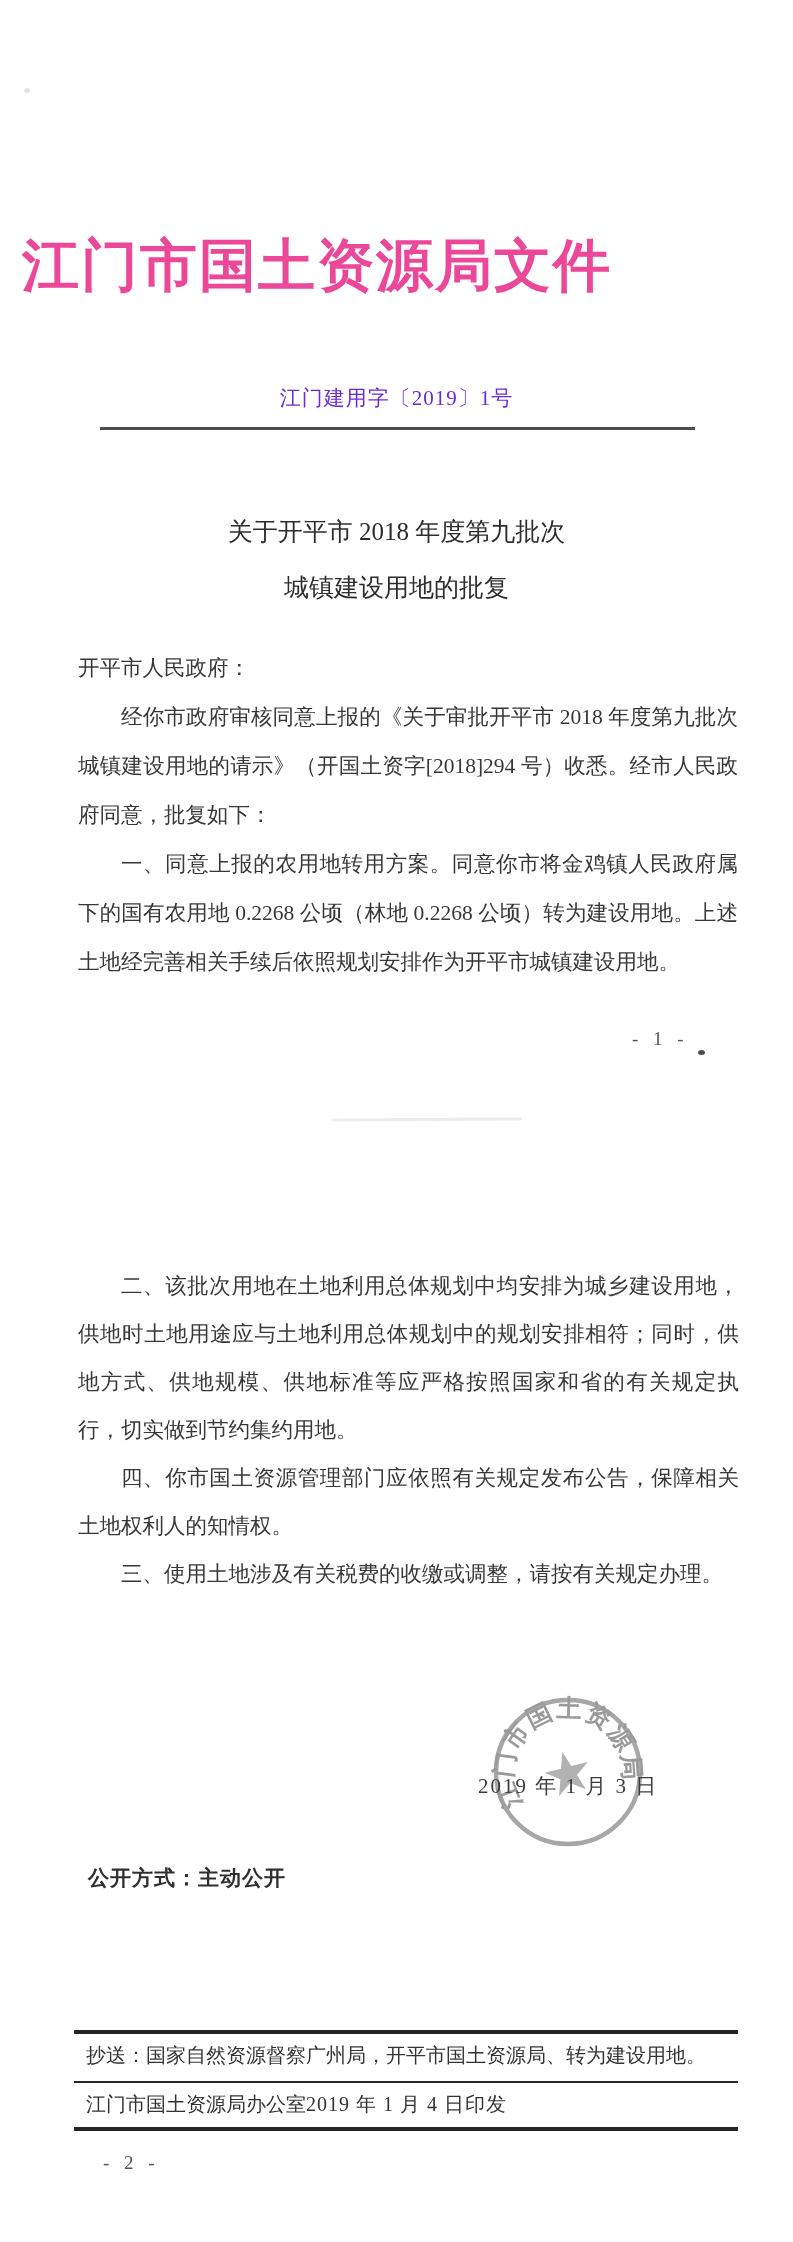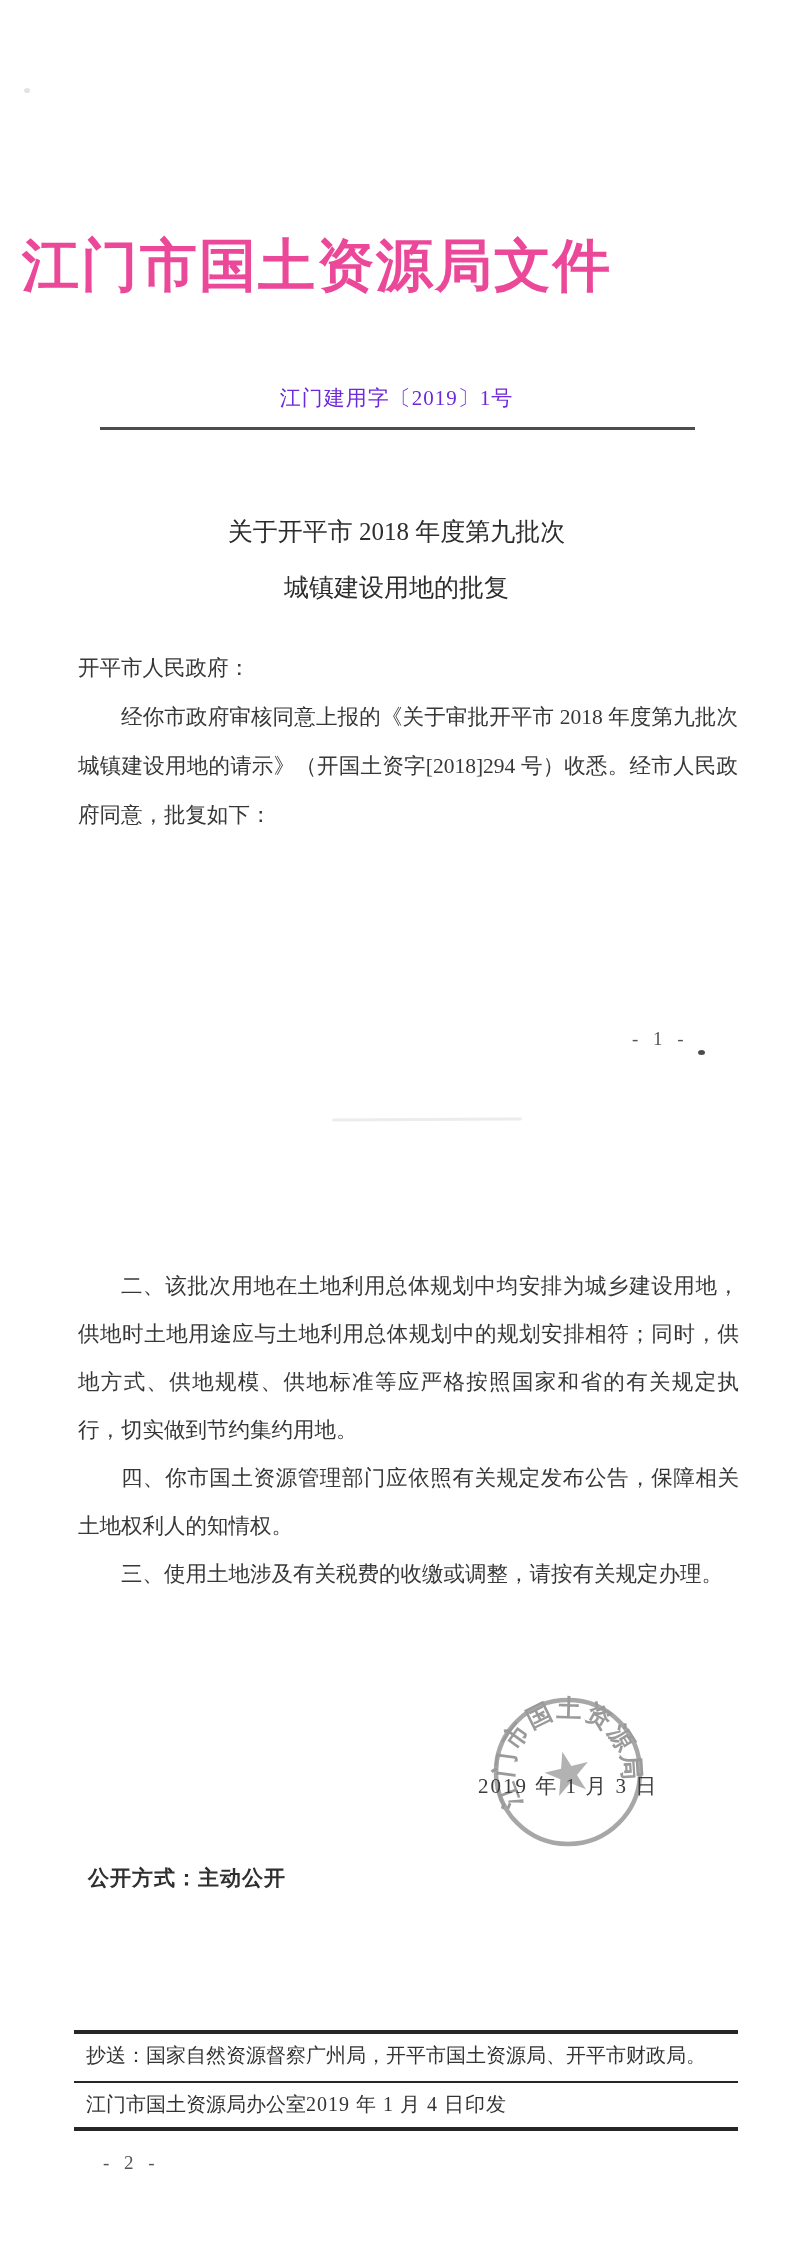--- a/index.html
+++ b/index.html
@@ -93,20 +93,21 @@
 <div class="abs header-rule"></div>
 
 <div class="abs doc-title">
   <div>关于开平市 2018 年度第九批次</div>
   <div>城镇建设用地的批复</div>
 </div>
 
 <div class="abs body-block body-block-1">
   <p>开平市人民政府：</p>
   <p class="indent">经你市政府审核同意上报的《关于审批开平市 2018 年度第九批次城镇建设用地的请示》（开国土资字[2018]294 号）收悉。经市人民政府同意，批复如下：</p>
+  <p class="indent">一、同意上报的农用地转用方案。同意你市将金鸡镇人民政府属下的国有农用地 0.2268 公顷（林地 0.2268 公顷）转为建设用地。上述土地经完善相关手续后依照规划安排作为开平市城镇建设用地。</p>
 </div>
 <div class="abs page-num page-num-1">- 1 -</div>
 
 <div class="abs body-block body-block-2">
   <p class="indent">二、该批次用地在土地利用总体规划中均安排为城乡建设用地，供地时土地用途应与土地利用总体规划中的规划安排相符；同时，供地方式、供地规模、供地标准等应严格按照国家和省的有关规定执行，切实做到节约集约用地。</p>
   <p class="indent">四、你市国土资源管理部门应依照有关规定发布公告，保障相关土地权利人的知情权。</p>
   <p class="indent">三、使用土地涉及有关税费的收缴或调整，请按有关规定办理。</p>
 </div>
 
 <svg class="abs seal" viewBox="0 0 156 156">
@@ -118,20 +119,20 @@
     <textPath href="#sealArc" startOffset="3">江门市国土资源局</textPath>
   </text>
   <text x="78" y="99" font-size="58" fill="#a5a5a5" fill-opacity="0.85" text-anchor="middle" transform="rotate(-14 78 80)">★</text>
 </svg>
 
 <div class="abs sign-date">2019 年 1 月 3 日</div>
 
 <div class="abs disclosure">公开方式：主动公开</div>
 
 <div class="abs footer-rule footer-rule-top"></div>
-<div class="abs cc-line">抄送：国家自然资源督察广州局，开平市国土资源局、开平市财政局。</div>
+<div class="abs cc-line">抄送：国家自然资源督察广州局，开平市国土资源局、转为建设用地。</div>
 <div class="abs footer-rule footer-rule-mid"></div>
 <div class="abs issuer-row">
   <span class="left">江门市国土资源局办公室</span>
   <span class="right">2019 年 1 月 4 日印发</span>
 </div>
 <div class="abs footer-rule footer-rule-bottom"></div>
 <div class="abs page-num page-num-2">- 2 -</div>
 
 </body></html>

